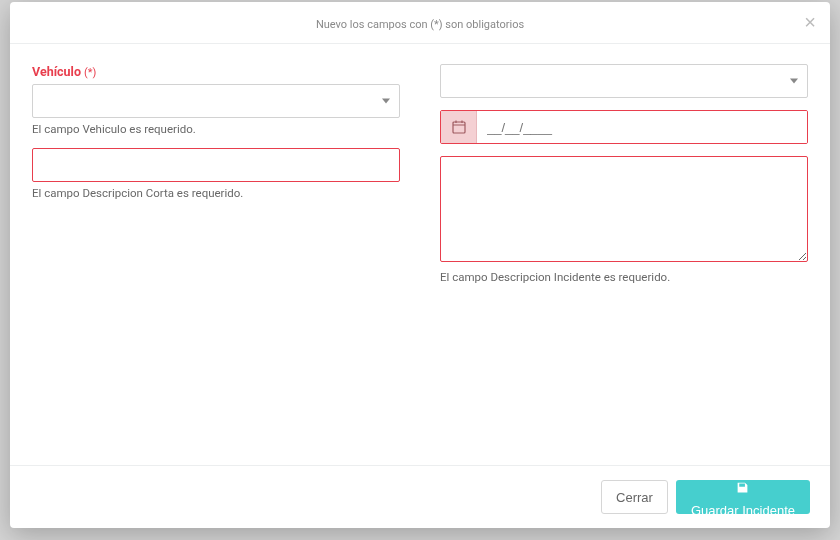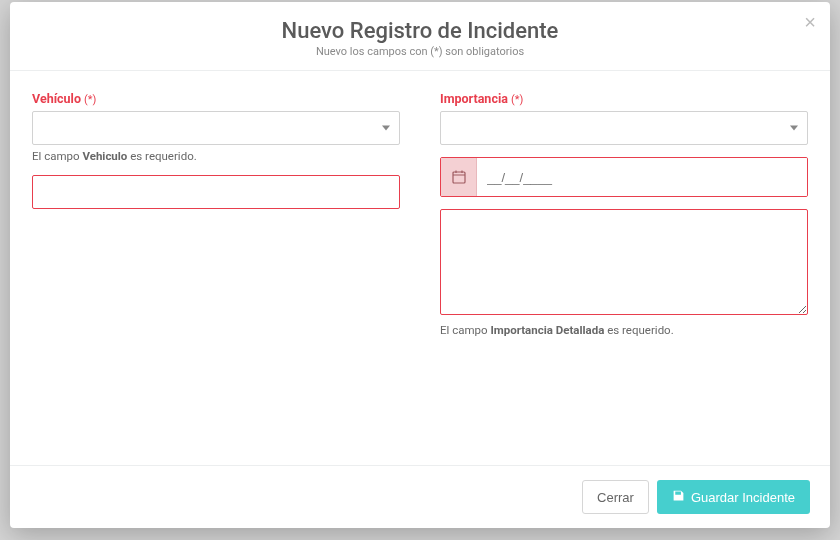--- a/index.html
+++ b/index.html
@@ -82,21 +82,21 @@
       font-weight: 400;
       color: #e83e4d;
       font-size: 11px;
     }
     .error-msg {
       font-size: 11.5px;
       color: #686868;
       margin-top: 4px;
     }
     .error-msg b {
-      font-weight: 700;
+      font-weight: 400;
     }
     .select-wrap {
       position: relative;
     }
     .select-ctrl {
       width: 100%;
       height: 34px;
       border: 1px solid #d2d2d2;
       border-radius: 2px;
       padding: 0 28px 0 10px;
@@ -157,21 +157,21 @@
       font-size: 7px;
       color: #777;
       cursor: pointer;
       background: #f5f5f5;
     }
     .spinner div:first-child { border-bottom: 1px solid #e2e2e2; }
     .date-wrap {
       display: flex;
       border: 1px solid #e83e4d;
       border-radius: 2px;
-      height: 40px;
+      height: 34px;
       overflow: hidden;
     }
     .date-addon {
       width: 36px;
       background: #f4d0d3;
       border-right: 1px solid #e8b8bc;
       display: flex;
       align-items: center;
       justify-content: center;
       color: #9e5a60;
@@ -215,32 +215,32 @@
       border: 1px solid transparent;
     }
     .btn-default {
       background: #fff;
       border-color: #d6d6d6;
       color: #666;
     }
     .btn-primary {
       background: #46cfce;
       color: #fff;
+      flex-direction: column;
     }
     .btn-primary svg { width: 13px; height: 13px; }
   </style>
 </head>
 <body>
 
 <div class="backdrop"></div>
 
 <div class="modal">
   <div class="modal-header">
     <button class="close-btn">×</button>
-    <div class="modal-title">Nuevo Registro de Incidente</div>
     <div class="modal-subtitle">Nuevo los campos con (*) son obligatorios</div>
   </div>
 
   <div class="modal-body">
     <div class="row">
 
       <div class="col">
 
         <div class="form-group">
           <label class="label">
@@ -251,31 +251,30 @@
             <select class="select-ctrl"></select>
             <span class="caret"></span>
           </div>
           <div class="error-msg">
             <span>El campo </span><b>Vehiculo</b><span> es requerido.</span>
           </div>
         </div>
 
         <div class="form-group">
           <input type="text" class="text-input" style="">
+          <div class="error-msg">
+            <span>El campo </span><b>Descripcion Corta</b><span> es requerido.</span>
+          </div>
         </div>
 
       </div>
 
       <div class="col">
 
         <div class="form-group">
-          <label class="label">
-            <span>Importancia</span>
-            <span class="req-mark">(*)</span>
-          </label>
           <div class="select-wrap">
             <select class="select-ctrl"></select>
             <span class="caret"></span>
           </div>
         </div>
 
         <div class="form-group">
           <div class="date-wrap">
             <div class="date-addon">
               <svg viewBox="0 0 14 14" fill="currentColor">
@@ -285,21 +284,21 @@
                   <line x1="10" y1="0.5" x2="10" y2="3" stroke="currentColor" stroke-width="1.2"></line>
                 </svg>
             </div>
             <input type="text" class="date-input" placeholder="__/__/____" style="">
           </div>
         </div>
 
         <div class="form-group">
           <textarea class="textarea" style=""></textarea>
           <div class="error-msg">
-            <span>El campo </span><b>Importancia Detallada</b><span> es requerido.</span>
+            <span>El campo </span><b>Descripcion Incidente</b><span> es requerido.</span>
           </div>
         </div>
       </div>
     </div>
   </div>
 
   <div class="modal-footer">
     <button class="btn btn-default">
       <span>Cerrar</span>
     </button>

